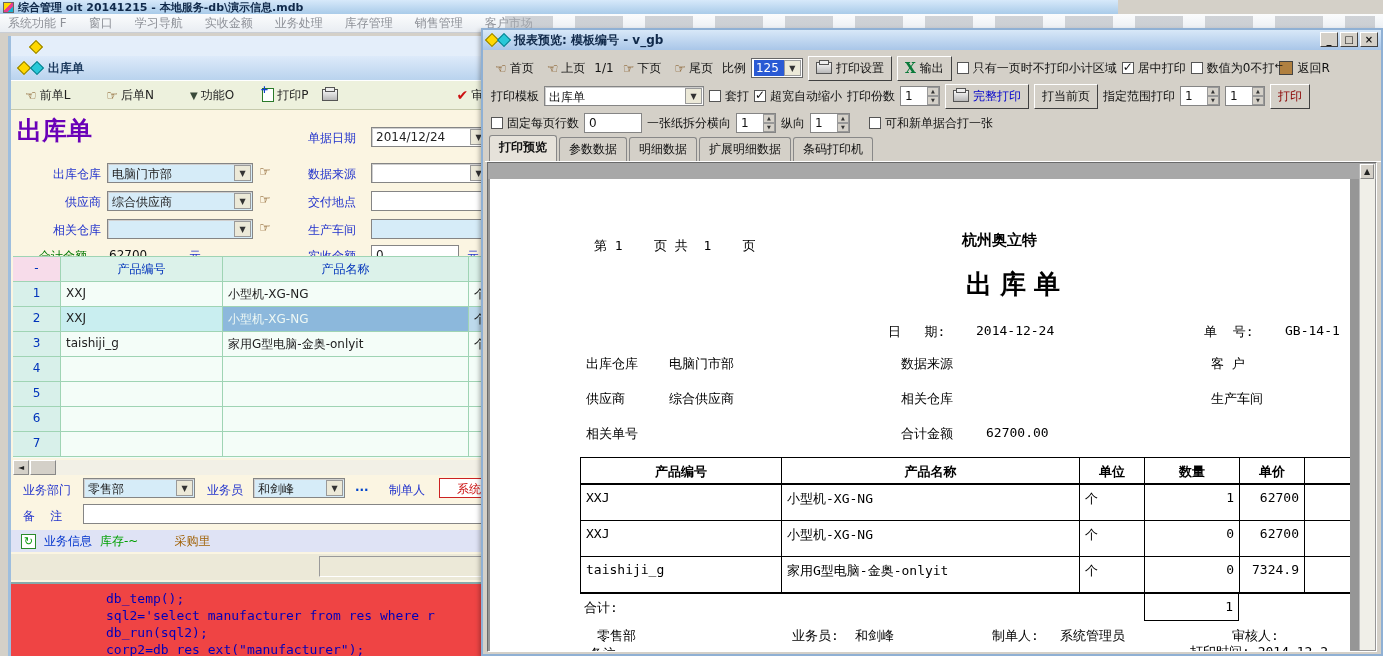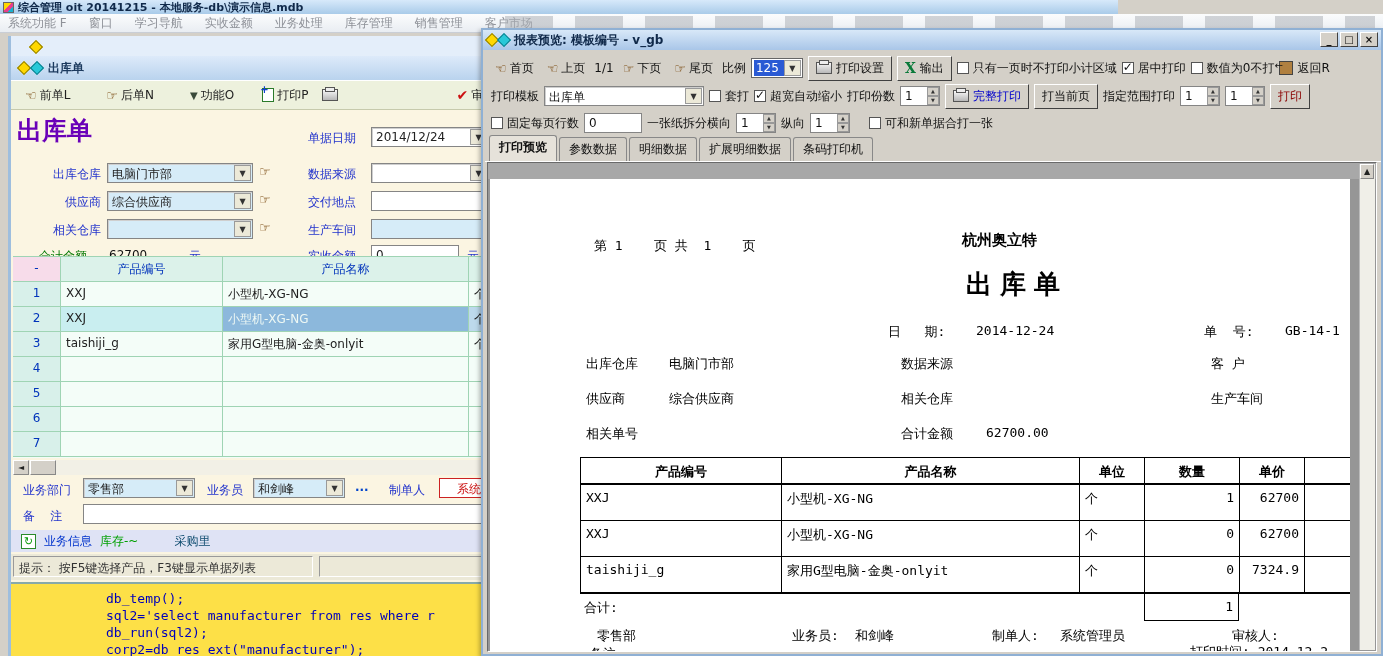--- a/index.html
+++ b/index.html
@@ -72,21 +72,21 @@
   .sbtn{position:absolute;width:16px;height:15px;background:#d4d0c8;border:1px solid #888;
         border-top-color:#fff;border-left-color:#fff;font-size:8px;display:flex;align-items:center;justify-content:center;color:#222;box-sizing:border-box;}
   .sthumb{position:absolute;left:17px;top:0;width:26px;height:15px;background:#d4d0c8;border:1px solid #888;border-top-color:#fff;border-left-color:#fff;box-sizing:border-box;}
   
   .redbox{position:absolute;border:1px solid #cc2222;color:#cc1111;text-align:center;height:20px;padding-top:2px;box-sizing:border-box;background:#fff;}
   .infobar{left:0;top:494px;width:512px;height:22px;background:#dfe3f5;display:flex;align-items:center;gap:8px;padding-left:10px;box-sizing:border-box;}
   .refresh{color:#0a9a0a;border:1px solid #2a8a2a;font-size:11px;width:13px;height:13px;display:flex;align-items:center;justify-content:center;background:#fff;}
   .statusbar{left:0;top:518px;width:512px;height:26px;background:#ece9d8;}
   .sbox{position:absolute;top:2px;height:21px;border:1px solid #9a9a9a;border-bottom-color:#fff;border-right-color:#fff;
         box-sizing:border-box;padding:3px 5px 0 5px;color:#333;white-space:nowrap;overflow:hidden;}
-  .ow-code{left:0;top:546px;width:512px;height:74px;background:#fde047;border-top:2px solid #8aa;padding:6px 0 0 95px;box-sizing:border-box;
+  .ow-code{left:0;top:546px;width:512px;height:74px;background:#ef4444;border-top:2px solid #8aa;padding:6px 0 0 95px;box-sizing:border-box;
            font-family:"DejaVu Sans Mono","Liberation Mono",monospace;font-size:13px;color:#0000bb;line-height:17px;white-space:pre;}
   
   .prev-win{left:481px;top:28px;width:902px;height:628px;background:#d4d0c8;
             border:2px solid #8fb0d4;box-sizing:border-box;box-shadow:-2px 2px 4px rgba(0,0,0,.25);}
   .pv-title{left:0;top:0;width:898px;height:20px;background:linear-gradient(#d8e8f8,#a9c6e8);
             display:flex;align-items:center;gap:5px;padding-left:4px;box-sizing:border-box;
             font-weight:bold;color:#10294a;}
   .wbtns{position:absolute;right:3px;top:2px;display:flex;gap:2px;}
   .wbtn{width:18px;height:15px;background:#d4d0c8;border:1px solid #404040;border-top-color:#fff;border-left-color:#fff;
         font-size:10px;line-height:13px;text-align:center;color:#111;box-sizing:border-box;}
@@ -291,25 +291,24 @@
   <span class="abs flabel" style="left:378px;top:446px;">制单人</span>
   <span class="redbox" style="left:428px;top:442px;width:96px;">系统管理员</span>
 
   <span class="abs flabel" style="left:12px;top:472px;">备    注</span>
   <span class="inp" style="left:72px;top:468px;width:448px;"></span>
 
   <div class="abs infobar">
     <span class="refresh">↻</span>
     <span style="color:#0033cc;">业务信息</span>
     <span style="color:#00a000;">库存-~</span>
-    <span style="margin-left:28px;color:#0c4a6e;">采购里</span>
+    <span style="margin-left:28px;color:#a16207;">采购里</span>
   </div>
 
   <div class="abs statusbar">
-    <span class="sbox" style="left:2px;width:300px;">提示： 按F5键选择产品，F3键显示单据列表</span>
     <span class="sbox" style="left:308px;width:204px;"></span>
   </div>
 
   <div class="abs ow-code"><span>db_temp();</span>
 <span>sql2='select manufacturer from res where r</span>
 <span>db_run(sql2);</span>
 <span>corp2=db_res_ext("manufacturer");</span></div>
 </div>
 
 <div class="abs prev-win">

